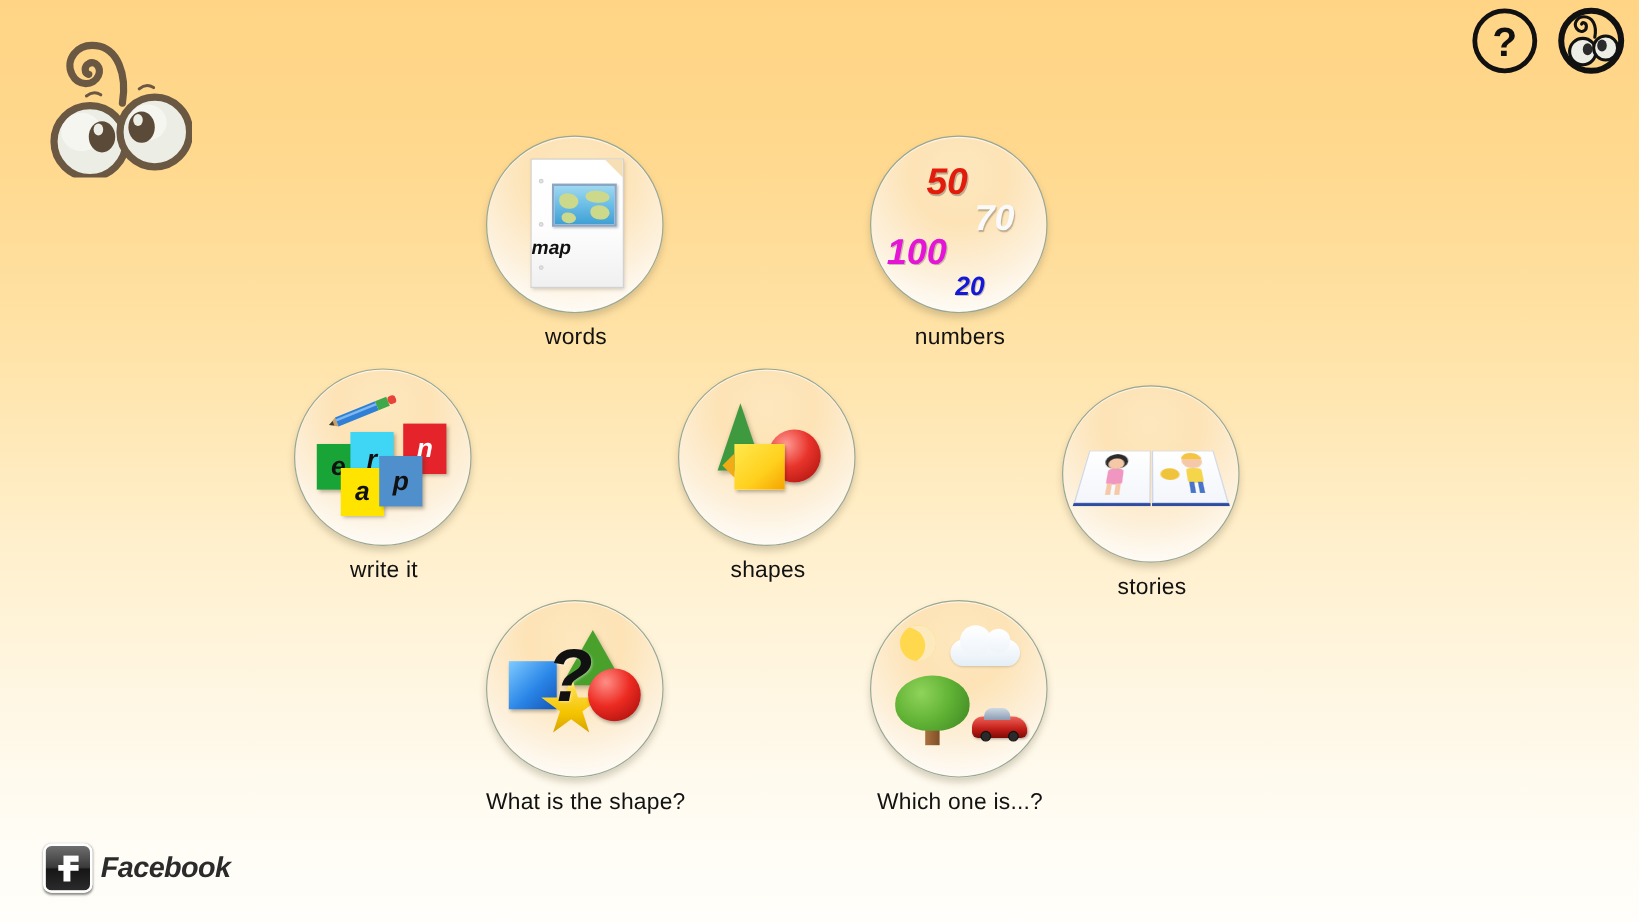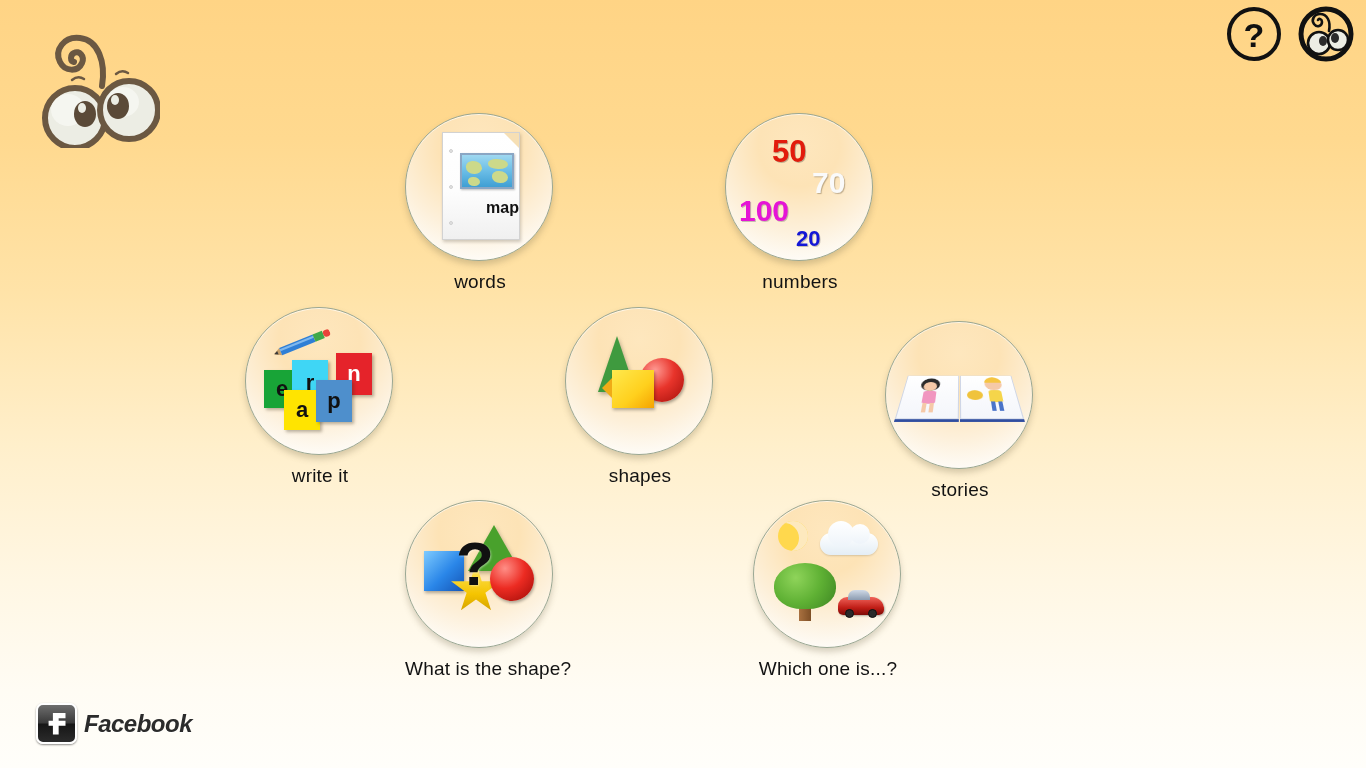--- a/index.html
+++ b/index.html
@@ -73,38 +73,39 @@
     border: 1px solid #9aa793;
     background: radial-gradient(circle at 50% 22%, #FEE7BE 0%, #FDE3B6 30%, #FDF0DA 62%, #FEFCF8 86%, #FFFFFF 100%);
     box-shadow: 0 4px 6px rgba(120, 110, 80, 0.30),
                 inset 0 1px 0 rgba(255,255,255,0.65);
     position: relative;
     overflow: hidden;
   }
   .tile-art {
     position: absolute;
     inset: 0;
+    font-style: italic;
   }
   .tile-label {
     margin-top: 10px;
     font-size: 19px;
     font-weight: normal;
     color: #121212;
     letter-spacing: 0.2px;
     white-space: nowrap;
   }
 
   
   #tile-words    { left: 405px; top: 113px; }
   #tile-numbers  { left: 725px; top: 113px; }
   #tile-writeit  { left: 245px; top: 307px; }
   #tile-shapes   { left: 565px; top: 307px; }
   #tile-stories  { left: 885px; top: 321px; }
   #tile-whatshape{ left: 405px; top: 500px; }
-  #tile-whichone { left: 725px; top: 500px; margin-left: 28px; }
+  #tile-whichone { left: 725px; top: 500px; }
 
   
   .num {
     position: absolute;
     font-weight: bold;
     font-family: "Liberation Sans", sans-serif;
   }
   .num-50  { left: 46px;  top: 20px;  font-size: 31px; color: #E21B0C;
              text-shadow: 1px 1px 0 rgba(0,0,0,0.25); }
   .num-70  { left: 86px;  top: 52px;  font-size: 30px; color: #FAFAFA;
@@ -144,21 +145,21 @@
     box-shadow: 1px 1px 2px rgba(0,0,0,0.25);
   }
   .land {
     position: absolute;
     background: #ccd98a;
     border-radius: 40% 55% 45% 50%;
   }
   .card-word {
     position: absolute;
     left: 0; right: 0; top: 66px;
-    text-align: right;
+    text-align: left;
     font-size: 16px;
     font-weight: bold;
     color: #111;
   }
 
   
   .ltile {
     position: absolute;
     width: 36px; height: 38px;
     box-shadow: 2px 2px 3px rgba(60,50,30,0.35);

